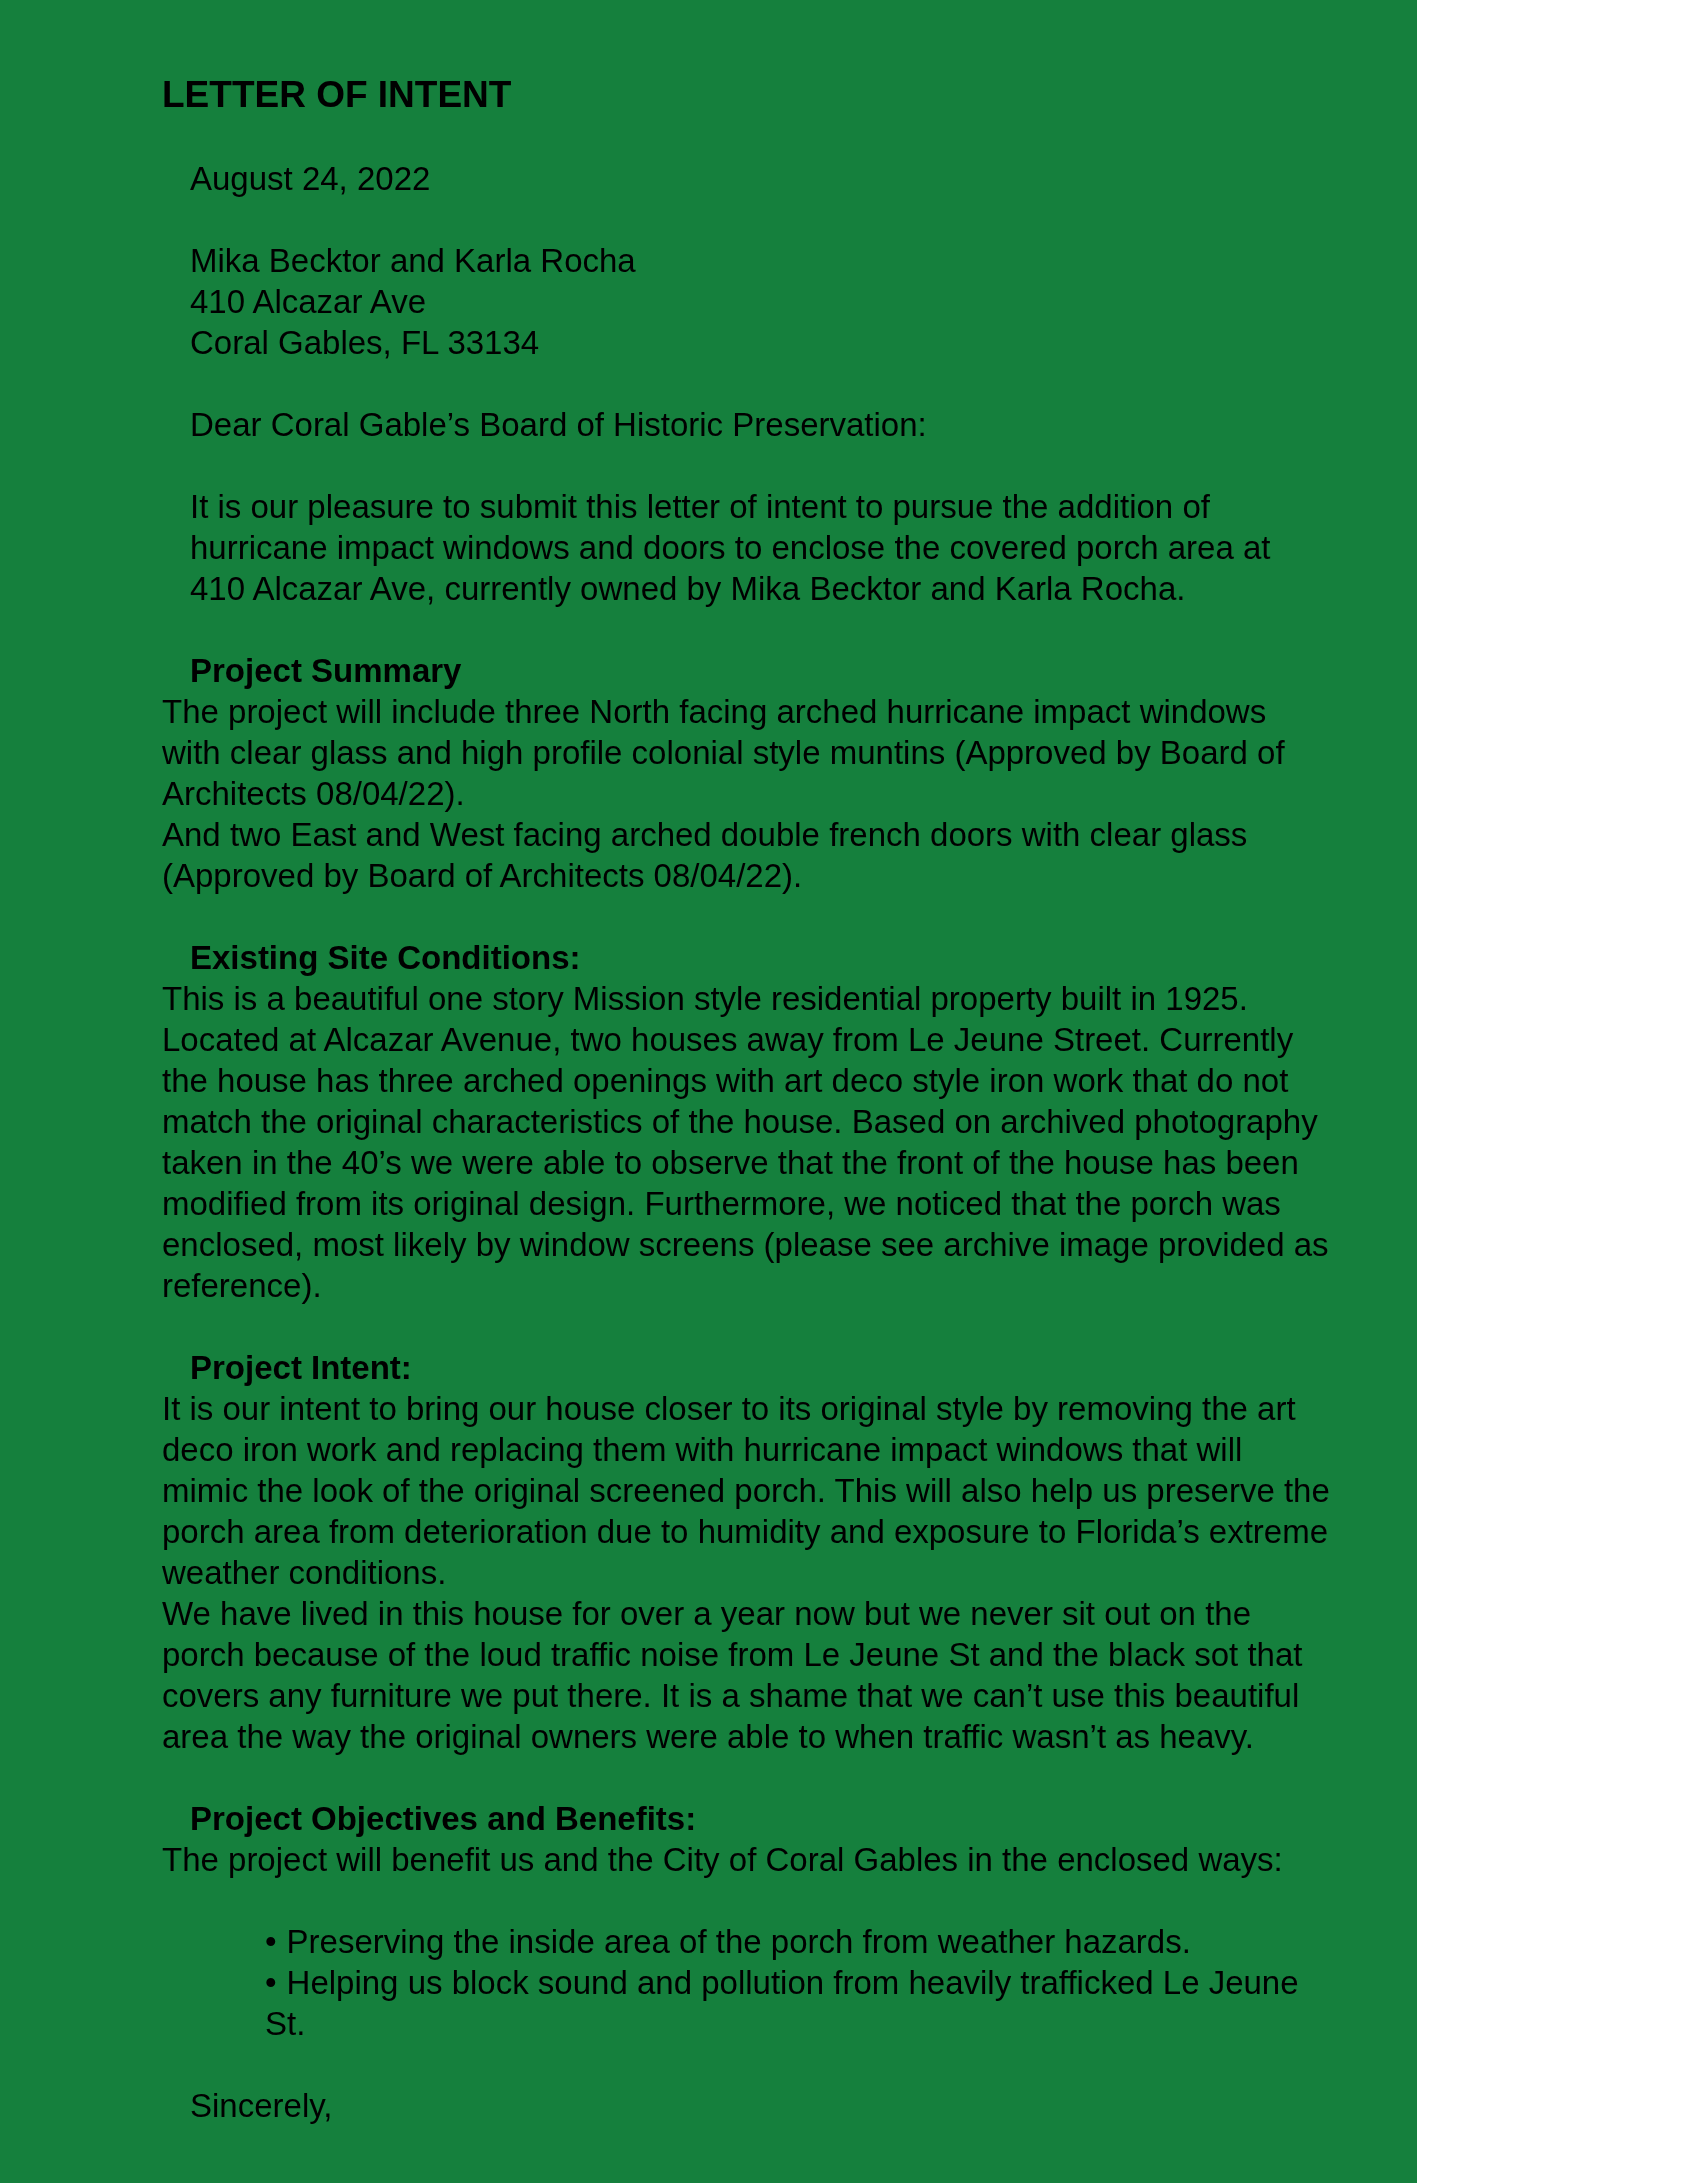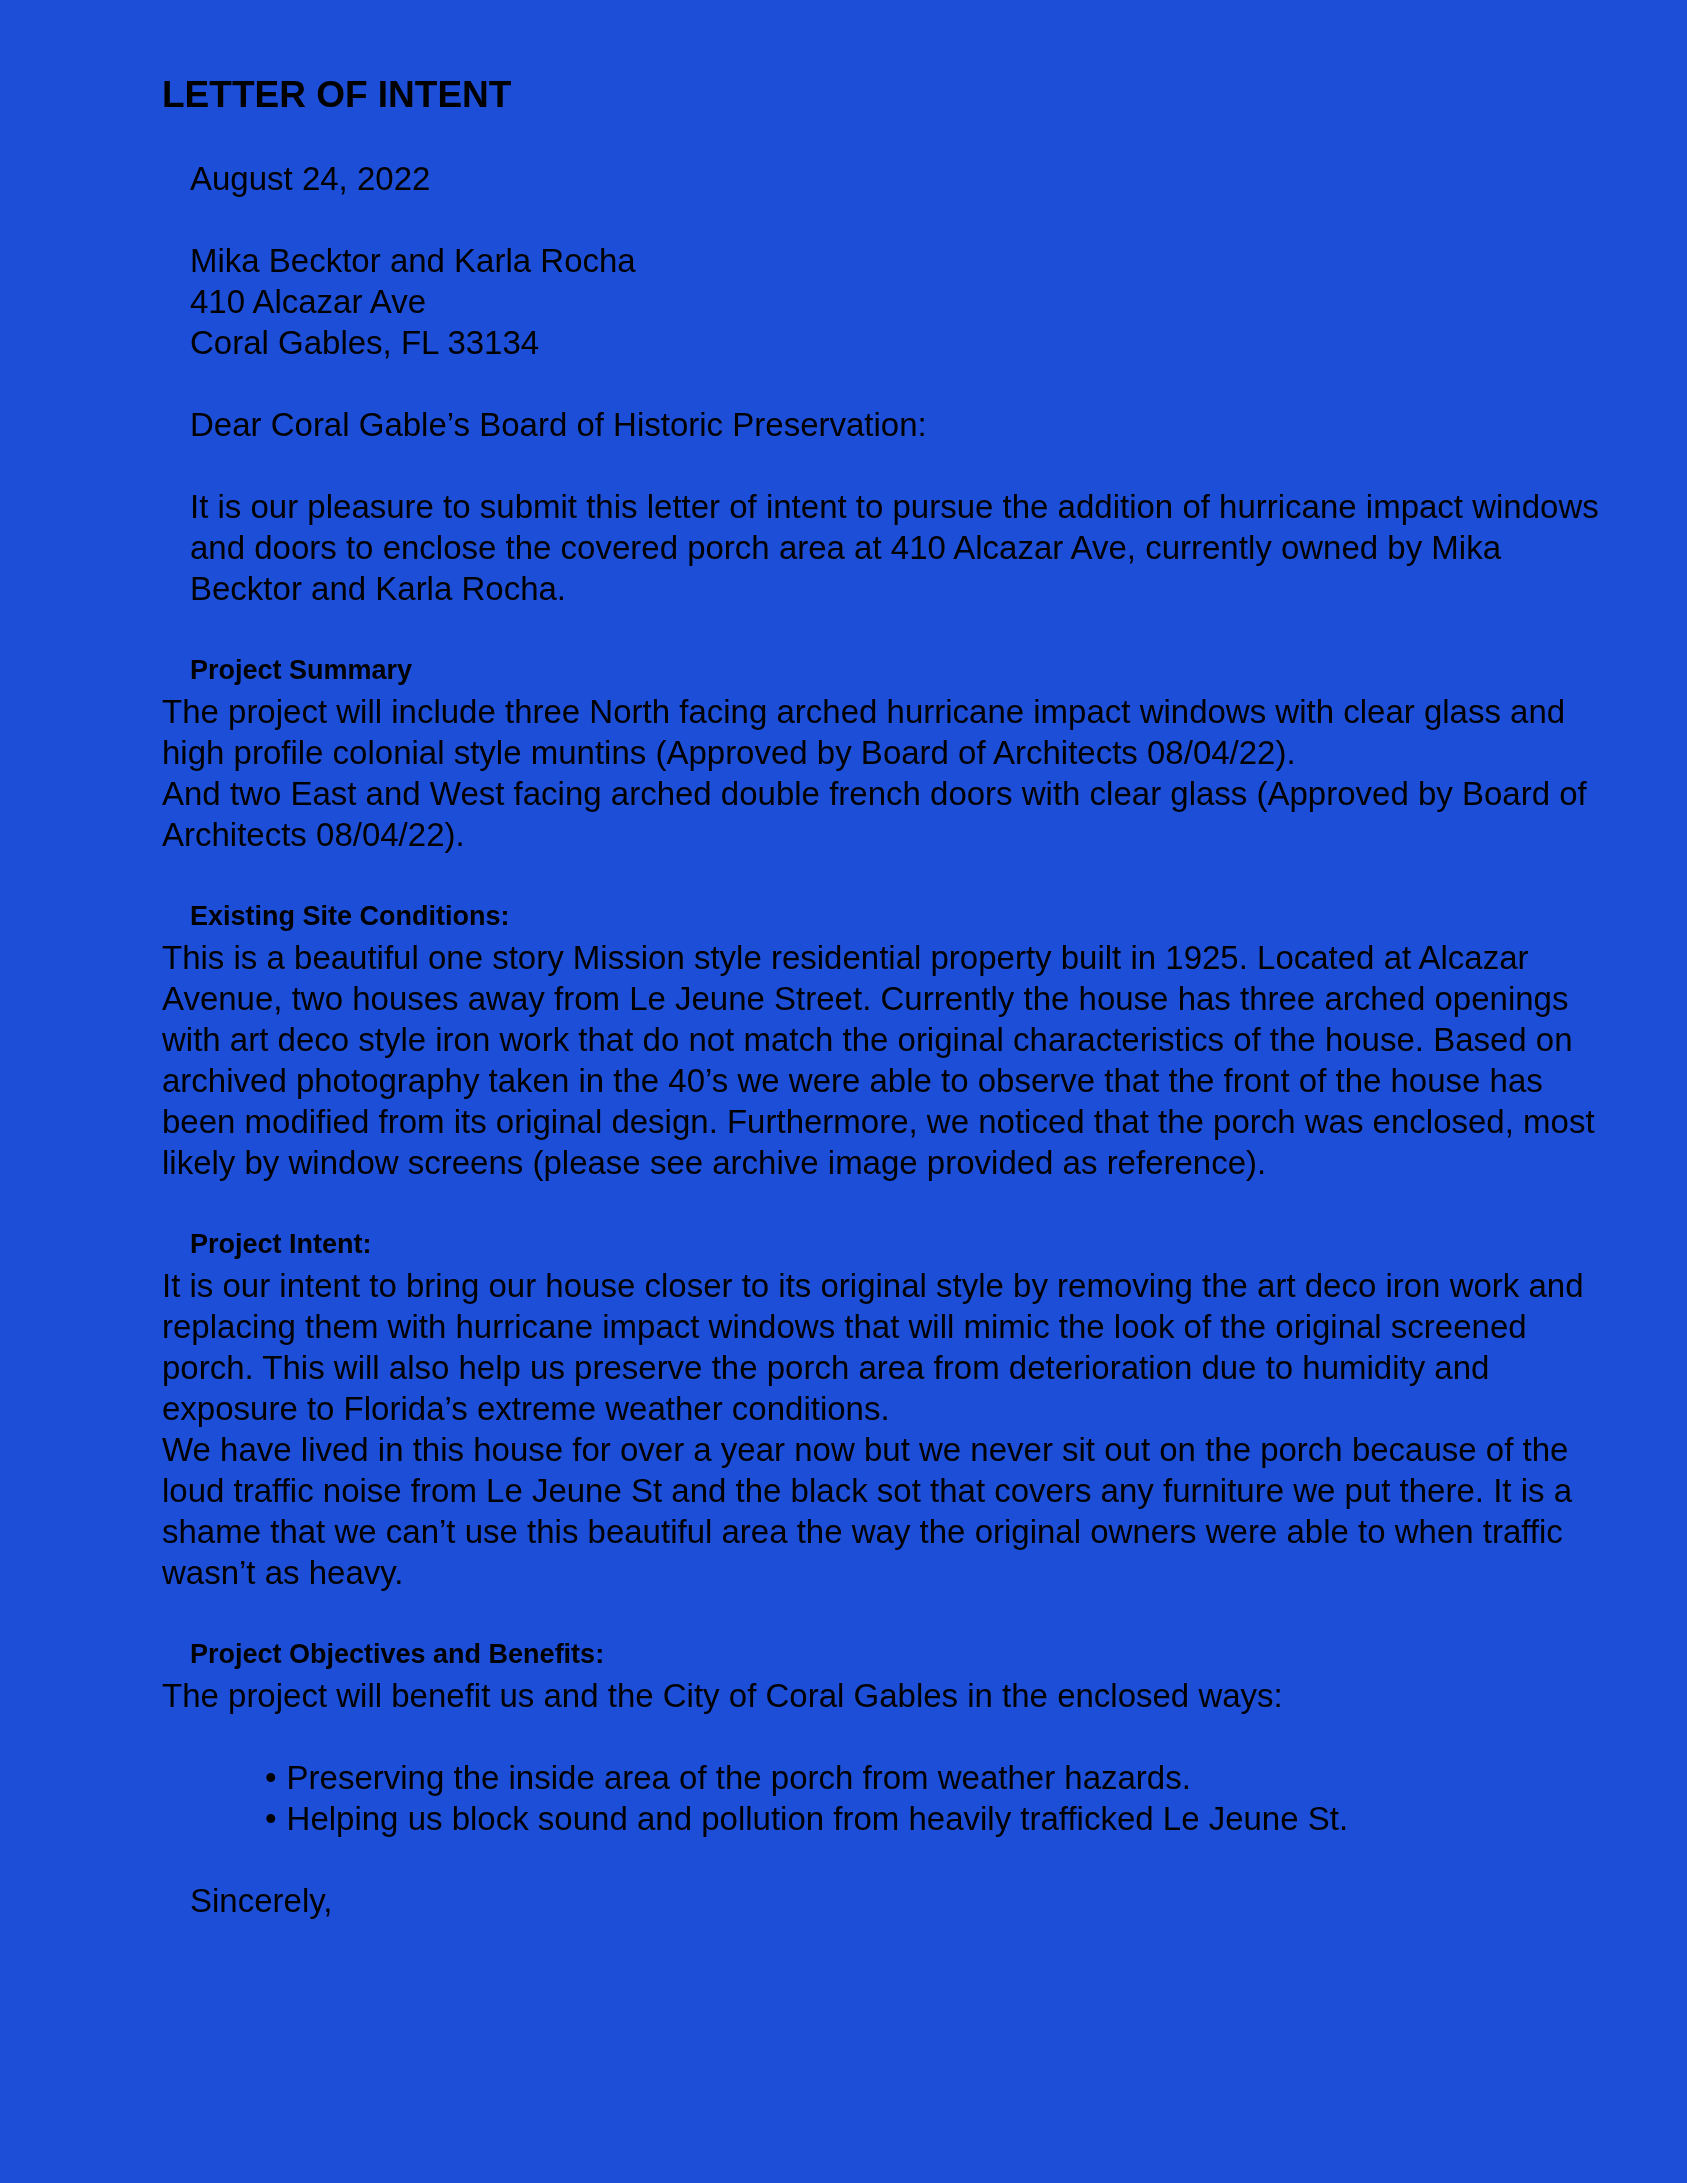--- a/index.html
+++ b/index.html
@@ -2,42 +2,42 @@
 <html style="font-size:10.6px"><head>
 <meta charset="utf-8">
 <style>
   html, body {
     margin: 0;
     padding: 0;
     background: #ffffff;
   }
   .page {
     position: relative;
-    width: 1687px;
+    width: 1417px;
     height: 2183px;
-    background: #1d4ed8;
+    background: #15803d;
     box-sizing: border-box;
     padding: 73px 83px 0 162px;
     font-family: "Liberation Sans", sans-serif;
     font-size: 33px;
     line-height: 41px;
     color: #000000;
     overflow: hidden;
   }
   h1.letter-title {
     font-size: 37px;
     line-height: 44px;
     font-weight: 700;
     margin: 0;
   }
   p, h2 {
     margin: 0;
   }
   h2.section-heading {
-    font-size: 27px;
+    font-size: 33px;
     line-height: 41px;
     font-weight: 700;
   }
   .gap {
     margin-top: 41px;
     margin-left: 28px;
   }
   .italic {
   }
   ul.bullets {

